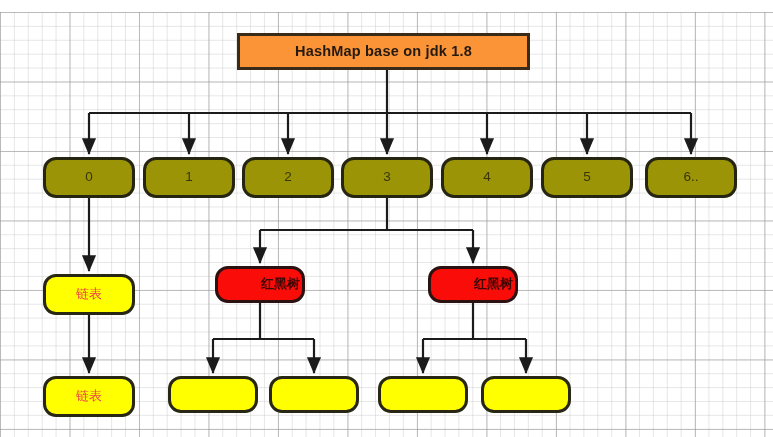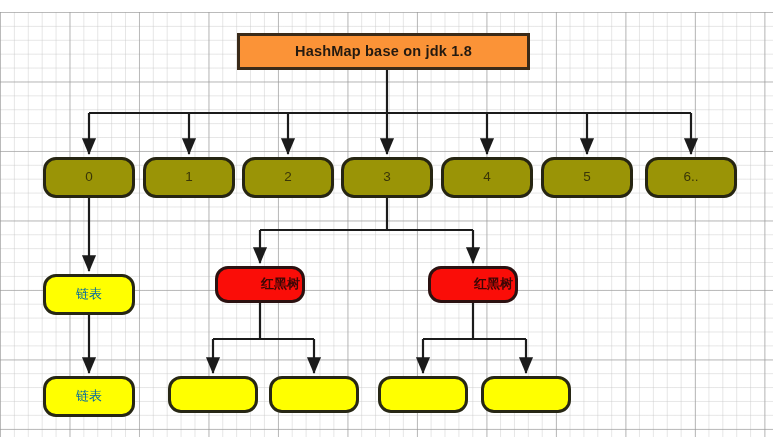--- a/index.html
+++ b/index.html
@@ -88,21 +88,21 @@
     color: #3d0705;
     font-size: 13px;
     font-weight: bold;
     padding-left: 41px;
   }
 
   .node-list {
     background: #ffff00;
     border: 3px solid #272714;
     border-radius: 13px;
-    color: #0369a1;
+    color: #ef4444;
     font-size: 13px;
     font-weight: normal;
   }
 
   .node-leaf {
     background: #ffff00;
     border: 3px solid #272714;
     border-radius: 13px;
     color: #2e2e06;
     font-size: 13px;

